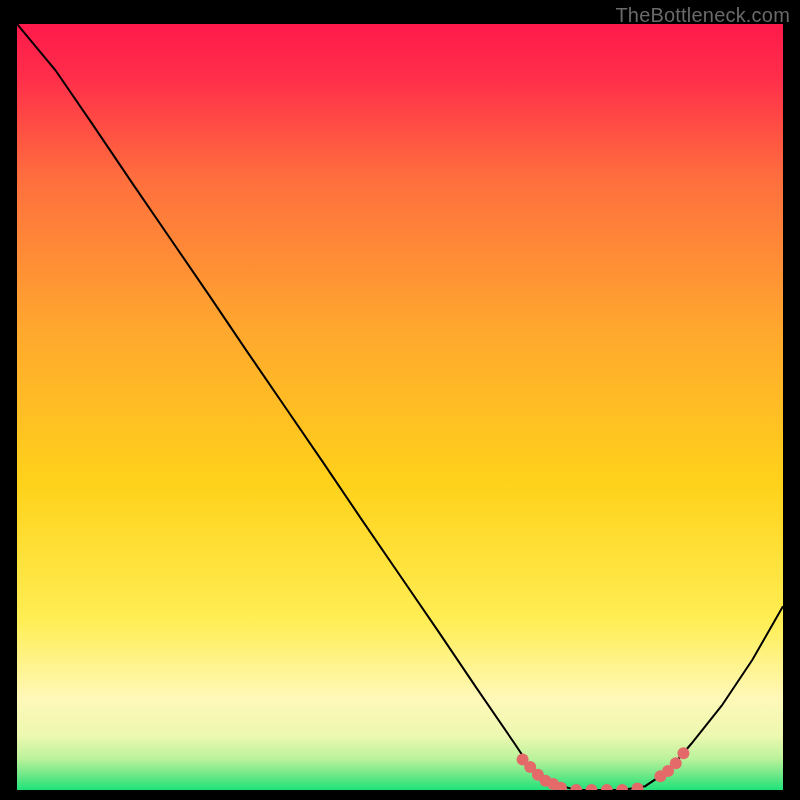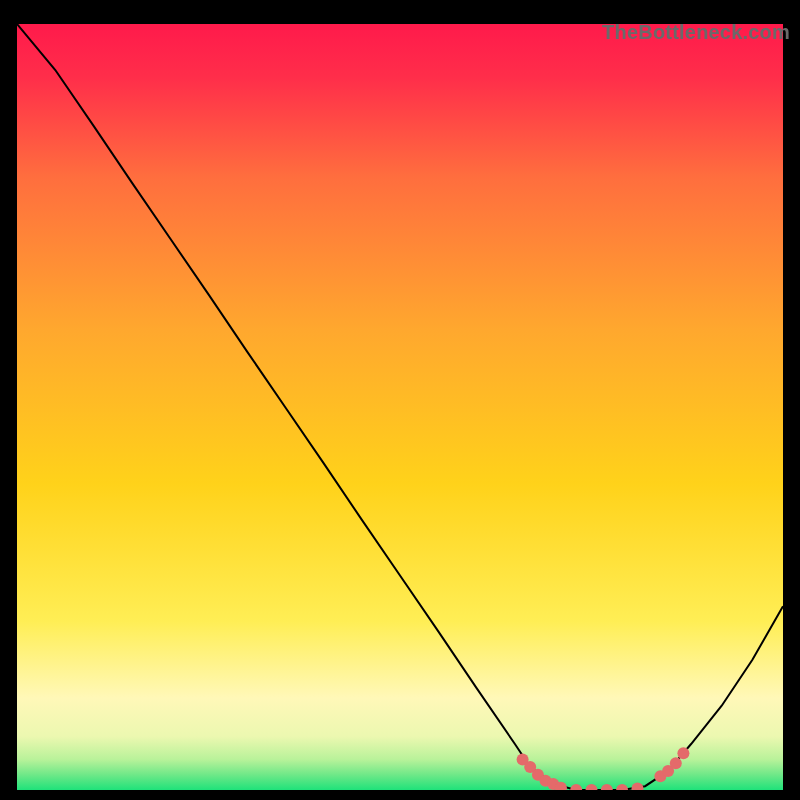--- a/index.html
+++ b/index.html
@@ -16,25 +16,24 @@
     width: 800px;
     height: 800px;
     background: #000;
   }
   .watermark {
     position: absolute;
     top: 4px;
     right: 10px;
     color: #6a6a6a;
     font-size: 20px;
-    font-weight: 700;
+    font-weight: 400;
     letter-spacing: 0.2px;
     z-index: 20;
     user-select: none;
-    margin-top: 17px;
   }
   .plot-wrap {
     position: absolute;
     left: 17px;
     top: 24px;
     width: 766px;
     height: 766px;
     background: #000;
   }
   svg {

